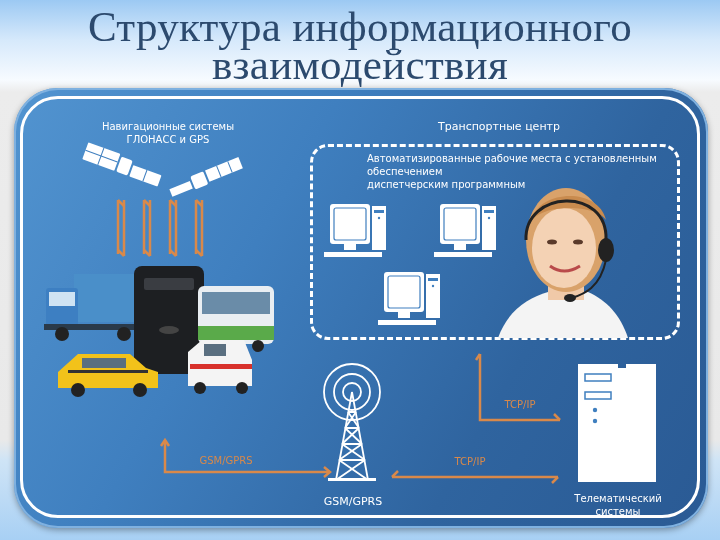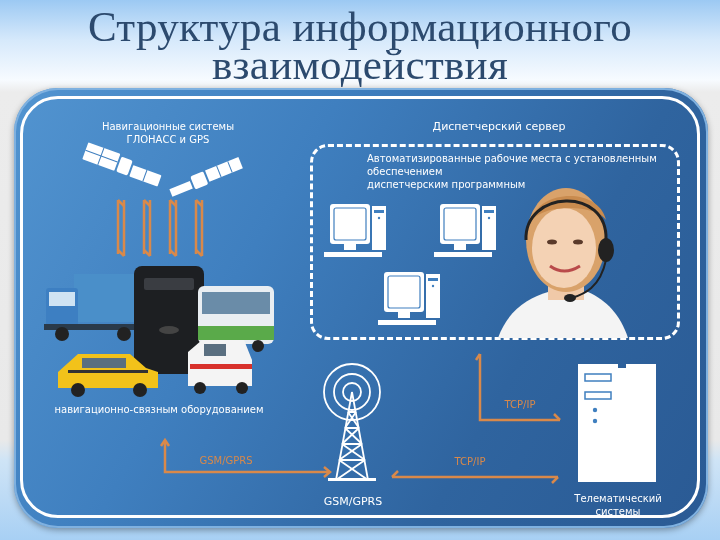--- a/index.html
+++ b/index.html
@@ -122,21 +122,20 @@
   <g>
     <path d="M150 88 L164 76 L206 76 L214 96 L214 122 L150 122 Z" fill="#f4f4f4"></path>
     <rect x="152" y="100" width="62" height="5" fill="#d8312b"></rect>
     <rect x="166" y="80" width="22" height="12" fill="#5a6f80"></rect>
     <circle cx="162" cy="124" r="6" fill="#222"></circle>
       <circle cx="204" cy="124" r="6" fill="#222"></circle>
   </g>
 </svg>
 
 <div class="lbl" style="left:34px; top:403px; width:250px;">
-  <div>навигационно-связным оборудованием</div>
 </div>
 
 <svg style="left:160px; top:436px;" width="180" height="40" viewBox="0 0 180 40">
   <g stroke="#d9894a" stroke-width="2.5" fill="none">
     <path d="M5 4 L5 36 L170 36"></path>
     <path d="M1 10 L5 4 L9 10"></path>
     <path d="M164 31 L170 36 L164 41"></path>
   </g>
 </svg>
 <div class="lbl orange" style="left:196px; top:454px; width:60px;">GSM/GPRS</div>
@@ -177,21 +176,21 @@
   <rect x="7" y="10" width="26" height="7" fill="none" stroke="#3f7fbf" stroke-width="1.5"></rect>
   <rect x="7" y="28" width="26" height="7" fill="none" stroke="#3f7fbf" stroke-width="1.5"></rect>
   <circle cx="17" cy="46" r="2.2" fill="#3f7fbf"></circle>
   <circle cx="17" cy="57" r="2.2" fill="#3f7fbf"></circle>
 </svg>
 <div class="lbl" style="left:566px; top:492px; width:104px;">
   <div>Телематический</div>
   <div>системы</div>
 </div>
 
-<div class="lbl" style="left:404px; top:120px; width:190px; font-size:11px;">Диспетчерский сервер</div>
+<div class="lbl" style="left:404px; top:120px; width:190px; font-size:11px;">Транспортные центр</div>
 <div class="dash-box"></div>
 <div class="lbl lbl-left" style="left:330px; top:152px; width:320px;">
   <div>Автоматизированные рабочие места с установленным</div>
   <div>обеспечением</div>
   <div>диспетчерским программным</div>
 </div>
 
 <svg style="left:324px; top:202px;" width="62" height="60" viewBox="0 0 62 60">
   <rect x="6" y="2" width="40" height="40" rx="3" fill="#ffffff"></rect>
   <rect x="10" y="6" width="32" height="32" rx="2" fill="none" stroke="#3f7fbf" stroke-width="1.2"></rect>

